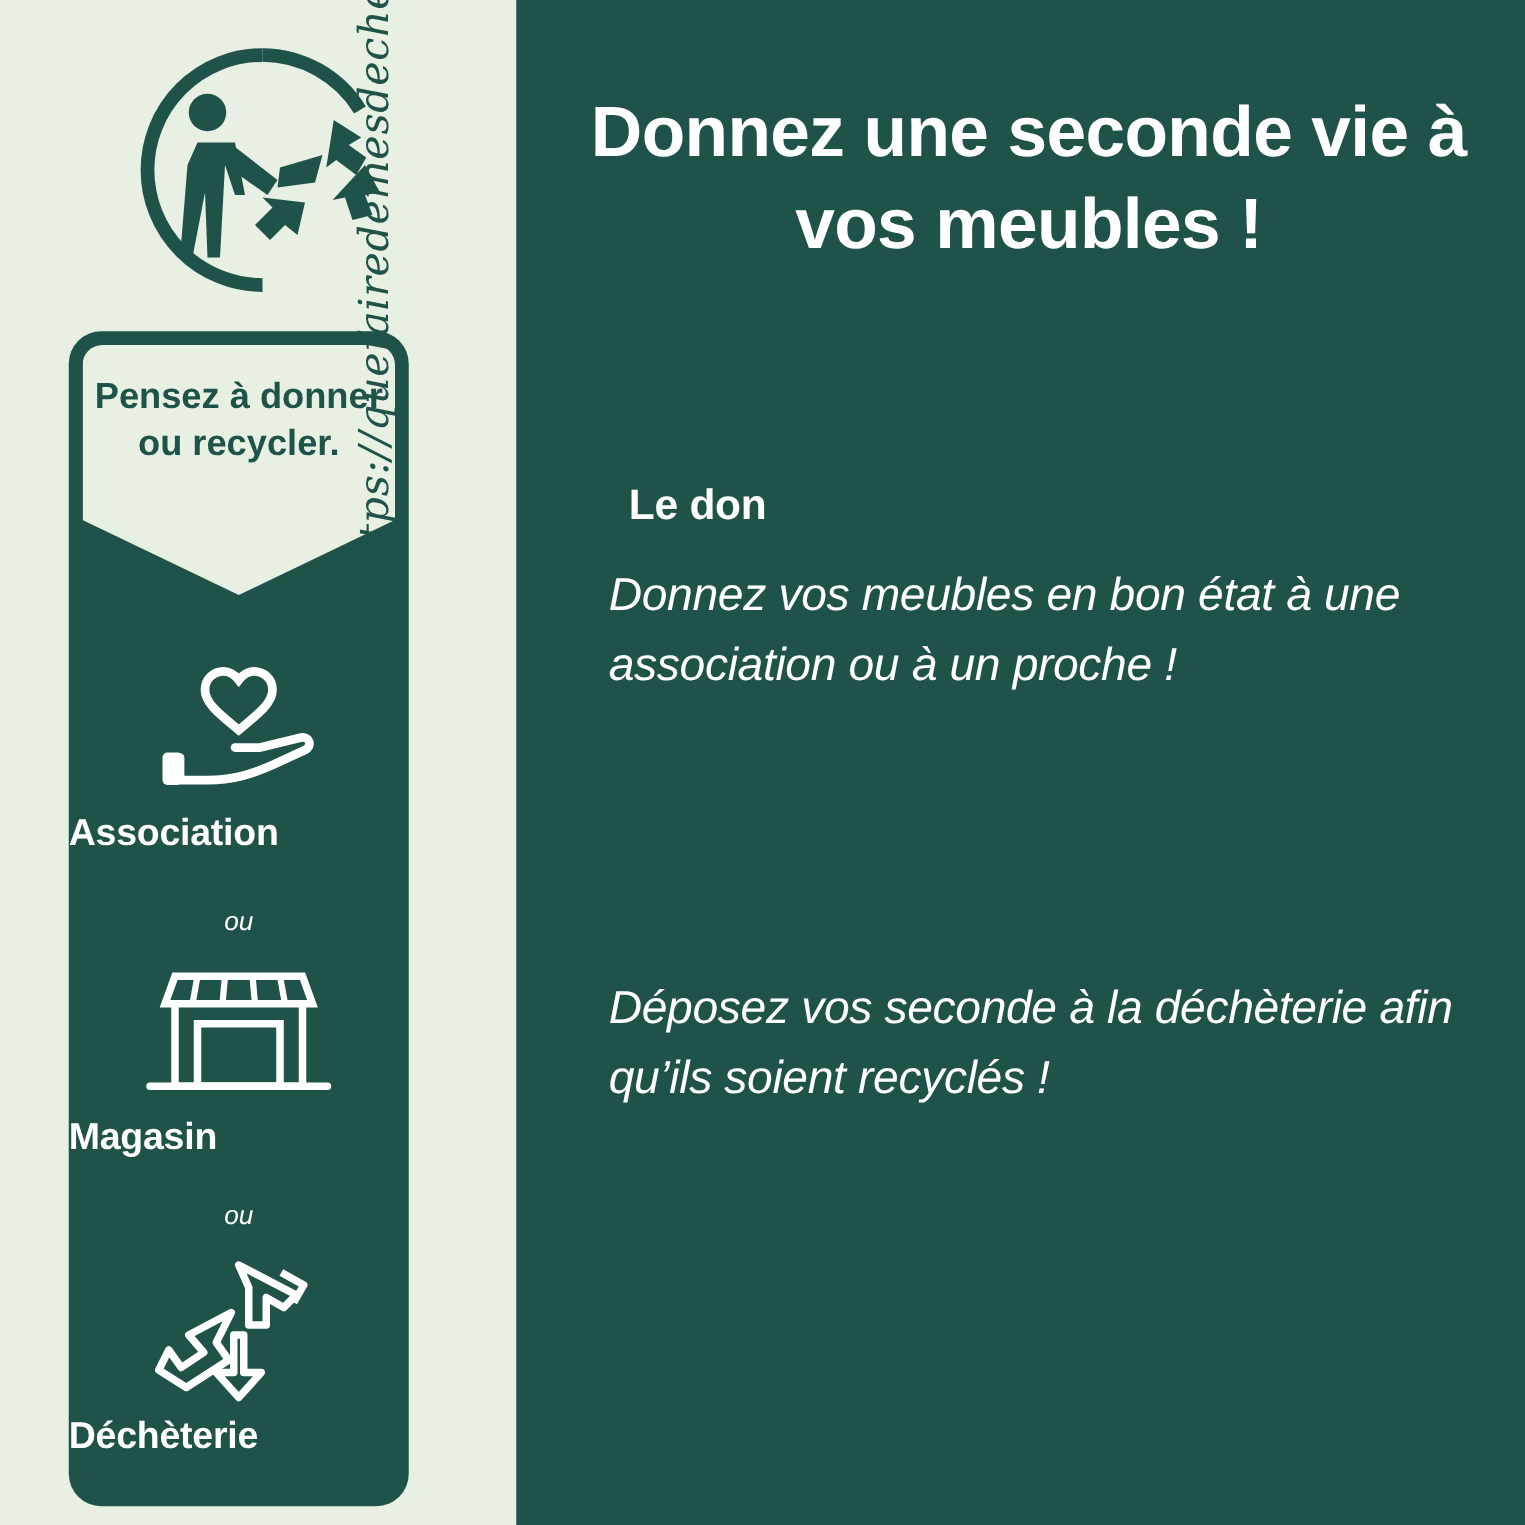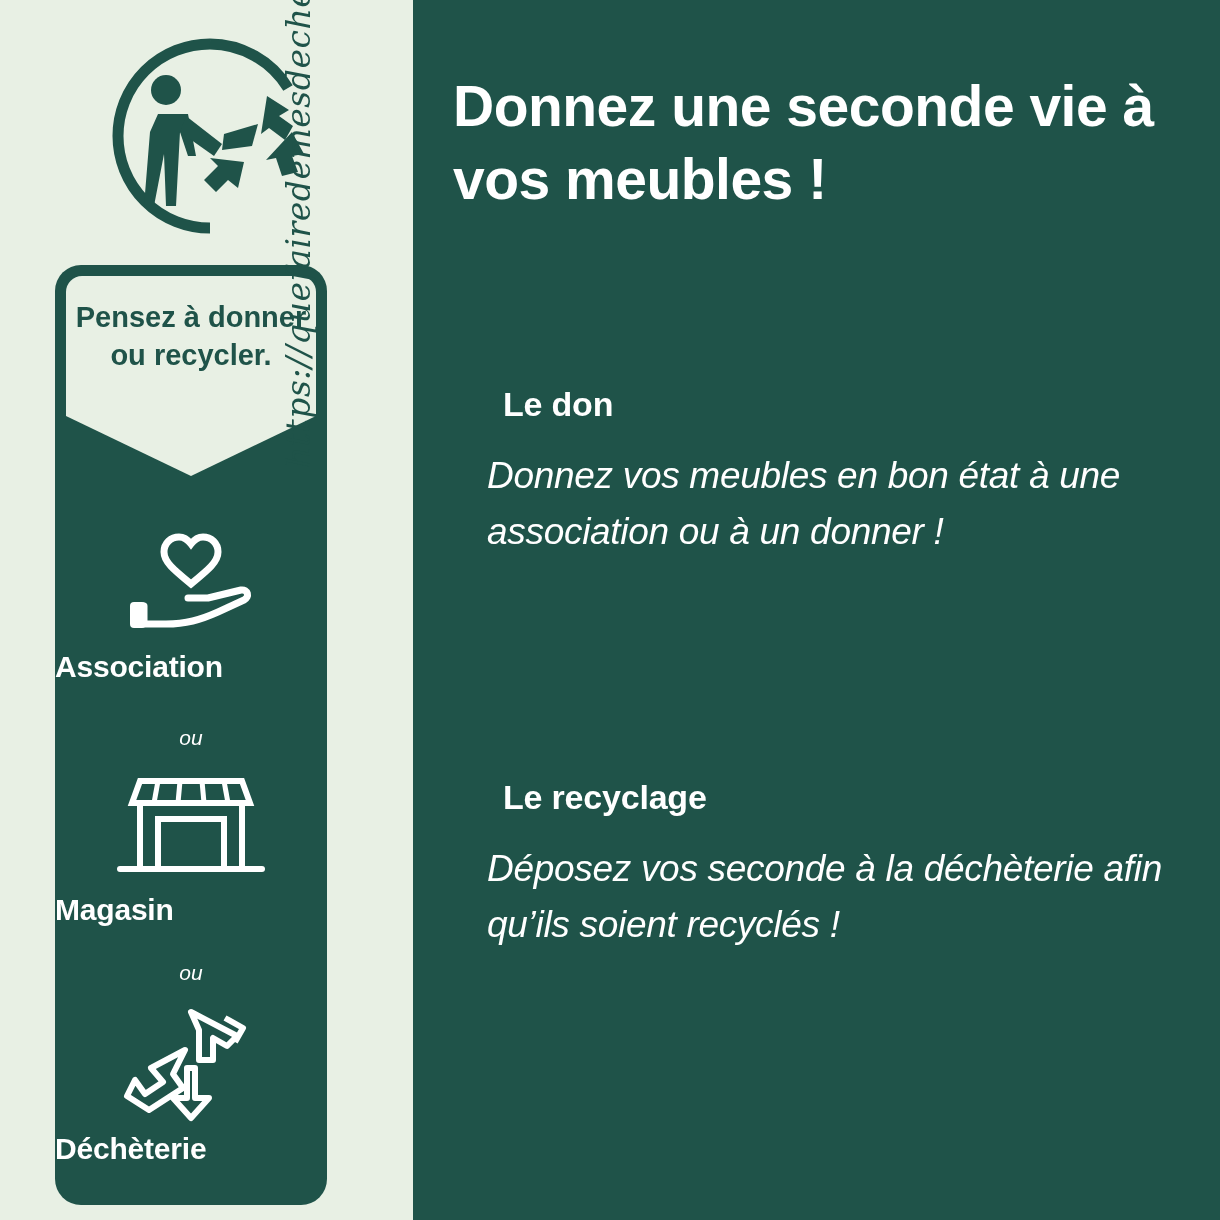--- a/index.html
+++ b/index.html
@@ -26,21 +26,21 @@
     top: 0;
     width: 807px;
     height: 1220px;
     background: #1f5349;
   }
   .headline {
     position: absolute;
     left: 40px;
     top: 70px;
     width: 740px;
-    text-align: left;
+    text-align: center;
     color: #ffffff;
     font-size: 57px;
     font-weight: bold;
     line-height: 1.28;
     letter-spacing: -0.5px;
   }
   .section {
     position: absolute;
     left: 74px;
     width: 690px;
@@ -158,25 +158,24 @@
 </head>
 <body>
 
 <div class="poster">
 
   <div class="right-panel">
     <div class="headline">Donnez une seconde vie à vos meubles !</div>
 
     <div class="section don">
       <p class="section-title">Le don</p>
-      <p class="section-body">Donnez vos meubles en bon état à une association ou à un donner !</p>
+      <p class="section-body">Donnez vos meubles en bon état à une association ou à un proche !</p>
     </div>
 
     <div class="section recyclage">
-      <p class="section-title">Le recyclage</p>
       <p class="section-body">Déposez vos seconde à la déchèterie afin qu’ils soient recyclés !</p>
     </div>
   </div>
 
   <div class="left-panel">
 
     <svg class="logo" viewBox="0 0 228 200">
       <path d="M118 8 A92 92 0 1 0 118 192" fill="none" stroke="#1f5349" stroke-width="11"></path>
       <path d="M118 8 A92 92 0 0 1 196 52" fill="none" stroke="#1f5349" stroke-width="11"></path>
       <circle cx="74" cy="54" r="15" fill="#1f5349"></circle>

